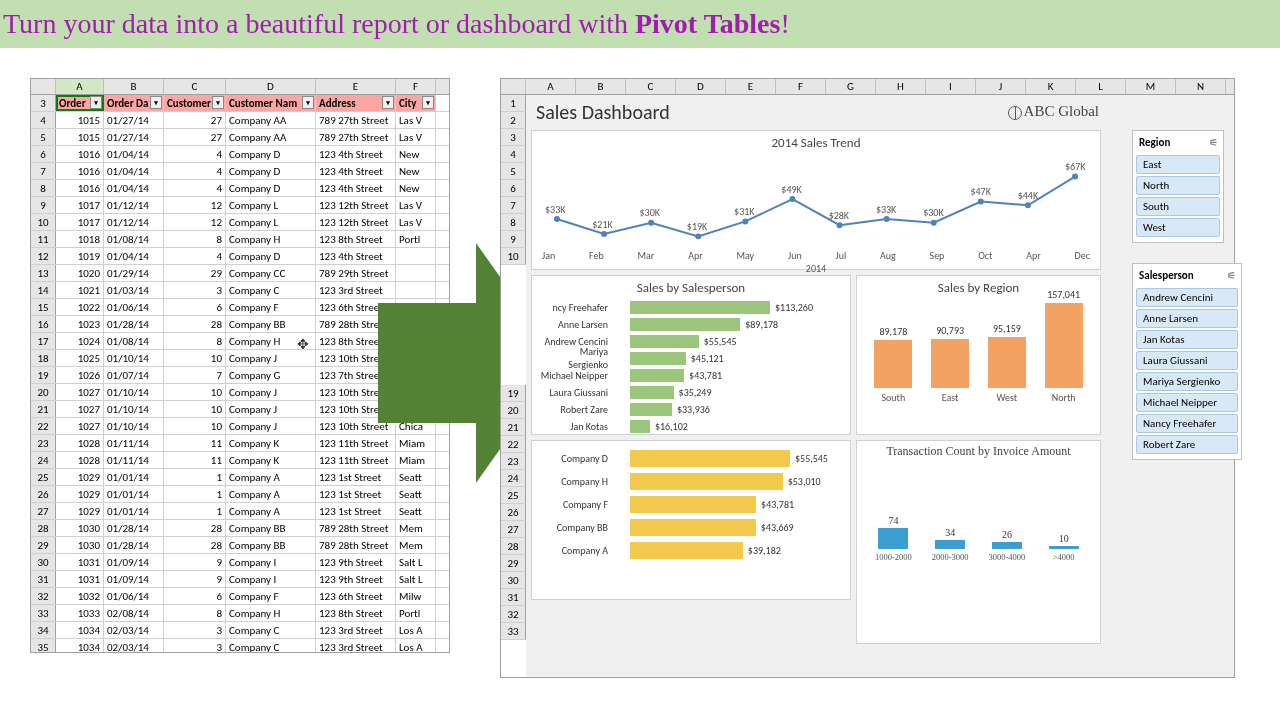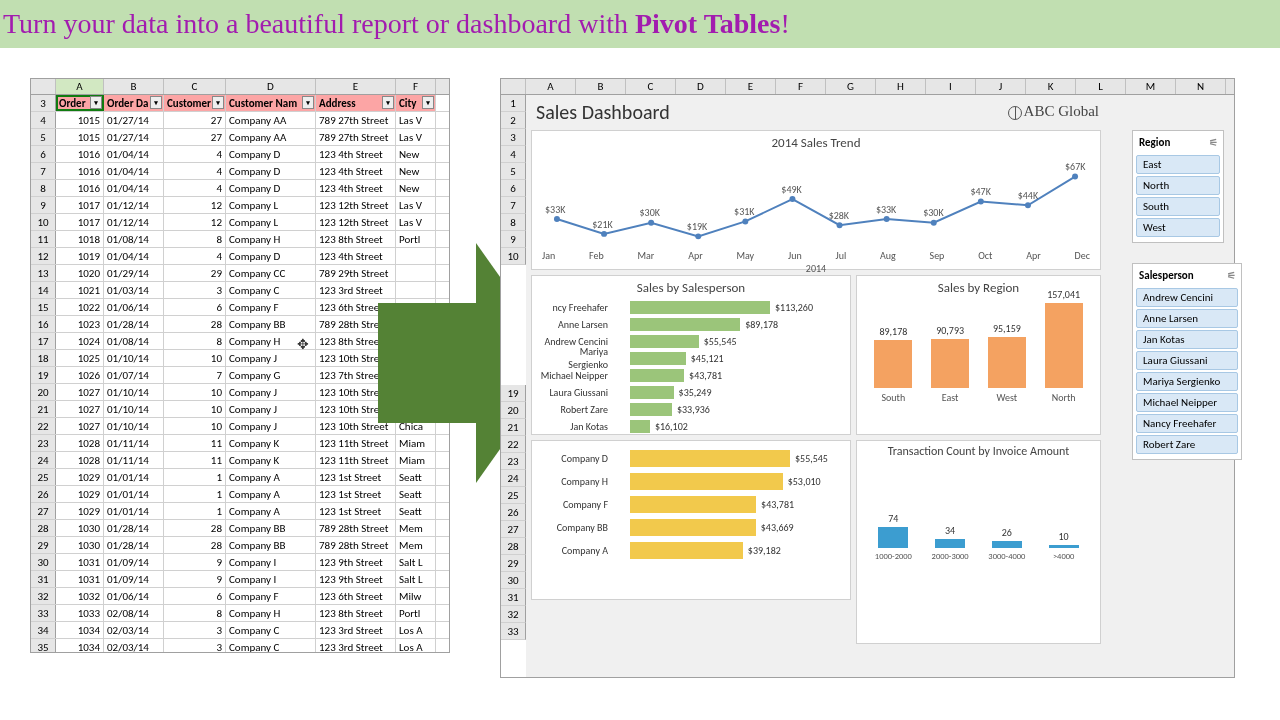--- a/index.html
+++ b/index.html
@@ -51,21 +51,21 @@
   .hbar-val { padding-left: 5px; color: #333; }
   
   .sales-region { left: 330px; top: 180px; width: 245px; height: 160px; }
   .vbar-area { display: flex; align-items: flex-end; justify-content: space-around; height: 105px; margin: 0 8px; }
   .vbar-col { display: flex; flex-direction: column; align-items: center; width: 50px; }
   .vbar-val { font-size: 10px; color: #333; margin-bottom: 2px; }
   .vbar-bar { width: 38px; }
   .vbar-cat { font-size: 10px; color: #555; margin-top: 3px; }
   
   .top5 { left: 5px; top: 345px; width: 320px; height: 160px; }
-  .trans { left: 330px; top: 345px; width: 245px; height: 204px; }
+  .trans { left: 330px; top: 345px; width: 245px; height: 204px; font-family: Liberation Serif, serif; }
   
   .slicer { position: absolute; background: #fff; border: 1px solid #c0c0c0; padding: 3px; }
   .slicer-title { font-weight: 700; font-size: 11px; padding: 2px 3px 4px 3px; position: relative; }
   .slicer-title .filt-icon { position: absolute; right: 2px; top: 2px; font-size: 10px; color: #888; }
   .slicer-item { background: #d9e8f6; border: 1px solid #a8c8e4; border-radius: 2px; padding: 2px 6px; margin: 2px 0; font-size: 11px; cursor: pointer; }
   .slicer-region { left: 606px; top: 35px; width: 92px; }
   .slicer-person { left: 606px; top: 168px; width: 110px; }
   
   .cursor { position: absolute; left: 297px; top: 288px; font-size: 14px; color: #333; }
 </style>

